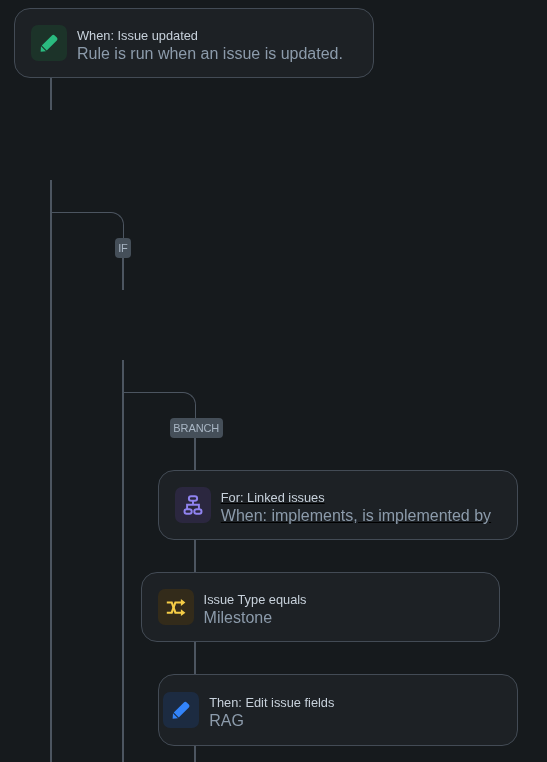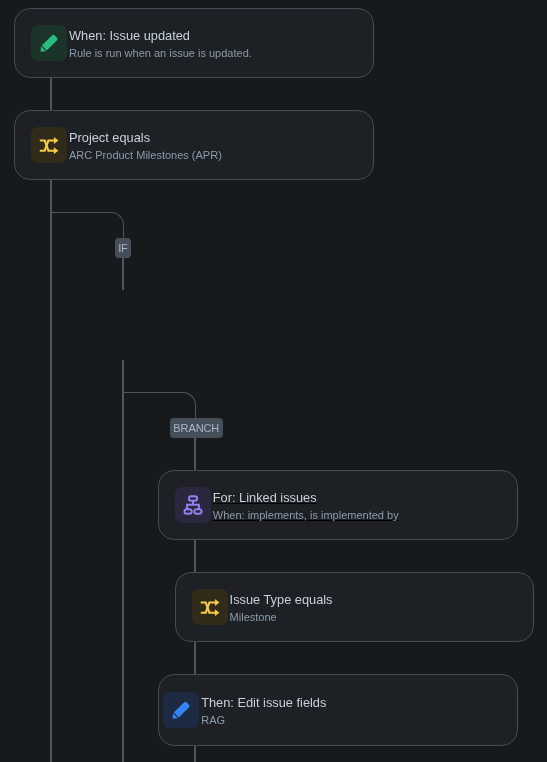--- a/index.html
+++ b/index.html
@@ -29,29 +29,29 @@
     border-radius: 16px;
     display: flex;
     align-items: center;
   }
   .icon-box {
     width: 36px; height: 36px;
     border-radius: 7px;
     display: flex; align-items: center; justify-content: center;
     flex: 0 0 auto;
   }
-  .card-text { margin-left: 2px; position: relative; top: 1px; }
+  .card-text { margin-left: 10px; position: relative; top: 1px; }
   .card-title {
     font-size: 12.8px;
     color: #C7D1DB;
     line-height: 19px;
     white-space: nowrap;
   }
   .card-sub {
-    font-size: 11px;
+    font-size: 16px;
     color: #8C9BAB;
     line-height: 17px;
     white-space: nowrap;
     margin-top: 0px;
   }
   .badge {
     position: absolute;
     background: #454F59;
     border-radius: 4px;
     color: #A9B6C4;
@@ -107,56 +107,40 @@
         <path class="i-green" d="M4.78 14.57L14.89 4.46A2 2 0 0 1 17.72 4.46L19.84 6.58A2 2 0 0 1 19.84 9.41L9.73 19.52Z"></path>
         <path class="i-green" d="M3.98 15.37L8.93 20.32L3.64 20.66Z"></path>
       </svg>
     </div>
     <div class="card-text">
       <div class="card-title">When: Issue updated</div>
       <div class="card-sub">Rule is run when an issue is updated.</div>
     </div>
   </div>
 
-  <div class="card" style="left:14.4px; top:110px; width:359.4px; height:70px; padding-left:15.6px;">
-    <div class="icon-box icon-yellow">
-      <svg width="24" height="24" viewBox="0 0 24 24">
-        <g class="s-yellow" stroke-width="2.15" fill="none" stroke-linecap="butt" stroke-linejoin="miter">
-          <path d="M2.8 7.5 H7.7 L11.4 17.7 H17.3"></path>
-          <path d="M2.8 17.7 H7.7 L11.4 7.5 H17.3"></path>
-        </g>
-        <path class="i-yellow" d="M16.9 4.1 L21.4 7.5 L16.9 10.9 Z"></path>
-        <path class="i-yellow" d="M16.9 14.3 L21.4 17.7 L16.9 21.1 Z"></path>
-      </svg>
-    </div>
-    <div class="card-text">
-      <div class="card-title">Project equals</div>
-      <div class="card-sub">ARC Product Milestones (APR)</div>
-    </div>
-  </div>
 
 
   <div class="card" style="left:158.2px; top:470px; width:359.4px; height:70px; padding-left:15.6px;text-decoration:underline;">
     <div class="icon-box icon-purple">
       <svg width="24" height="24" viewBox="0 0 24 24">
         <g class="s-purple" stroke-width="1.95" fill="none">
           <rect x="7.9" y="3.3" width="8.2" height="4.4" rx="2.2"></rect>
           <rect x="3.5" y="16.3" width="7.2" height="4.4" rx="2.2"></rect>
           <rect x="13.3" y="16.3" width="7.2" height="4.4" rx="2.2"></rect>
           <path d="M12 7.7 V11.8 M6.1 16.3 V11.8 H17.9 V16.3" stroke-linecap="butt" stroke-linejoin="miter"></path>
         </g>
       </svg>
     </div>
     <div class="card-text">
       <div class="card-title">For: Linked issues</div>
       <div class="card-sub">When: implements, is implemented by</div>
     </div>
   </div>
 
-  <div class="card" style="left:175px; top:572px; width:359.4px; height:70px; padding-left:15.6px;">
+  <div class="card" style="left:141px; top:572px; width:359.4px; height:70px; padding-left:15.6px;">
     <div class="icon-box icon-yellow">
       <svg width="24" height="24" viewBox="0 0 24 24">
         <g class="s-yellow" stroke-width="2.15" fill="none" stroke-linecap="butt" stroke-linejoin="miter">
           <path d="M2.8 7.5 H7.7 L11.4 17.7 H17.3"></path>
           <path d="M2.8 17.7 H7.7 L11.4 7.5 H17.3"></path>
         </g>
         <path class="i-yellow" d="M16.9 4.1 L21.4 7.5 L16.9 10.9 Z"></path>
         <path class="i-yellow" d="M16.9 14.3 L21.4 17.7 L16.9 21.1 Z"></path>
       </svg>
     </div>

